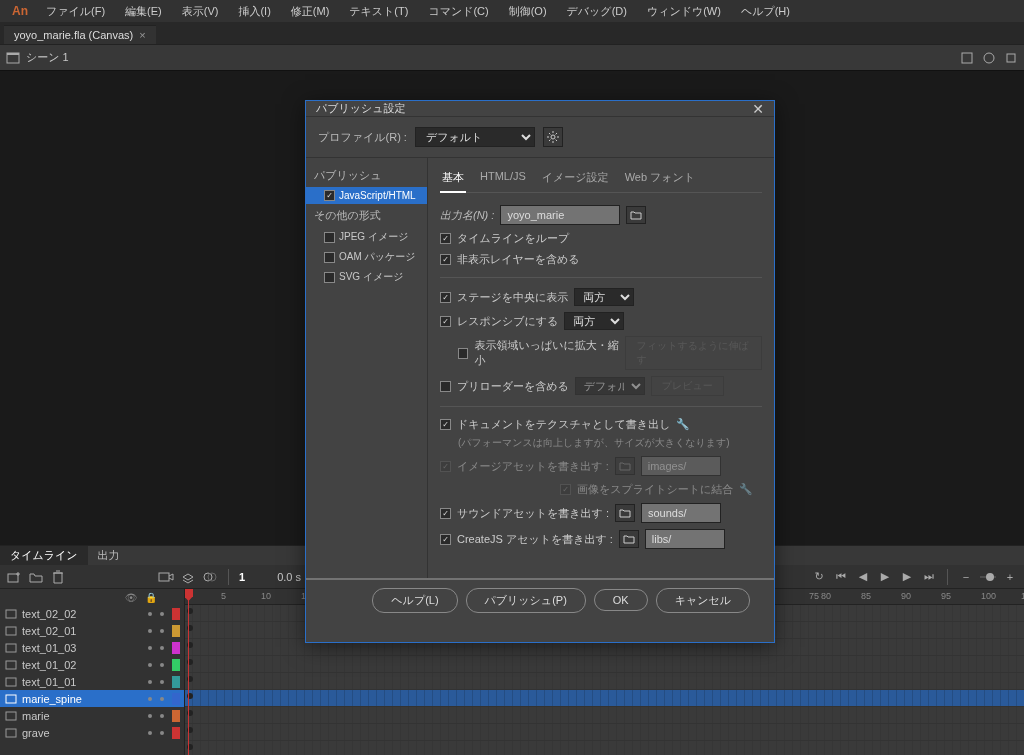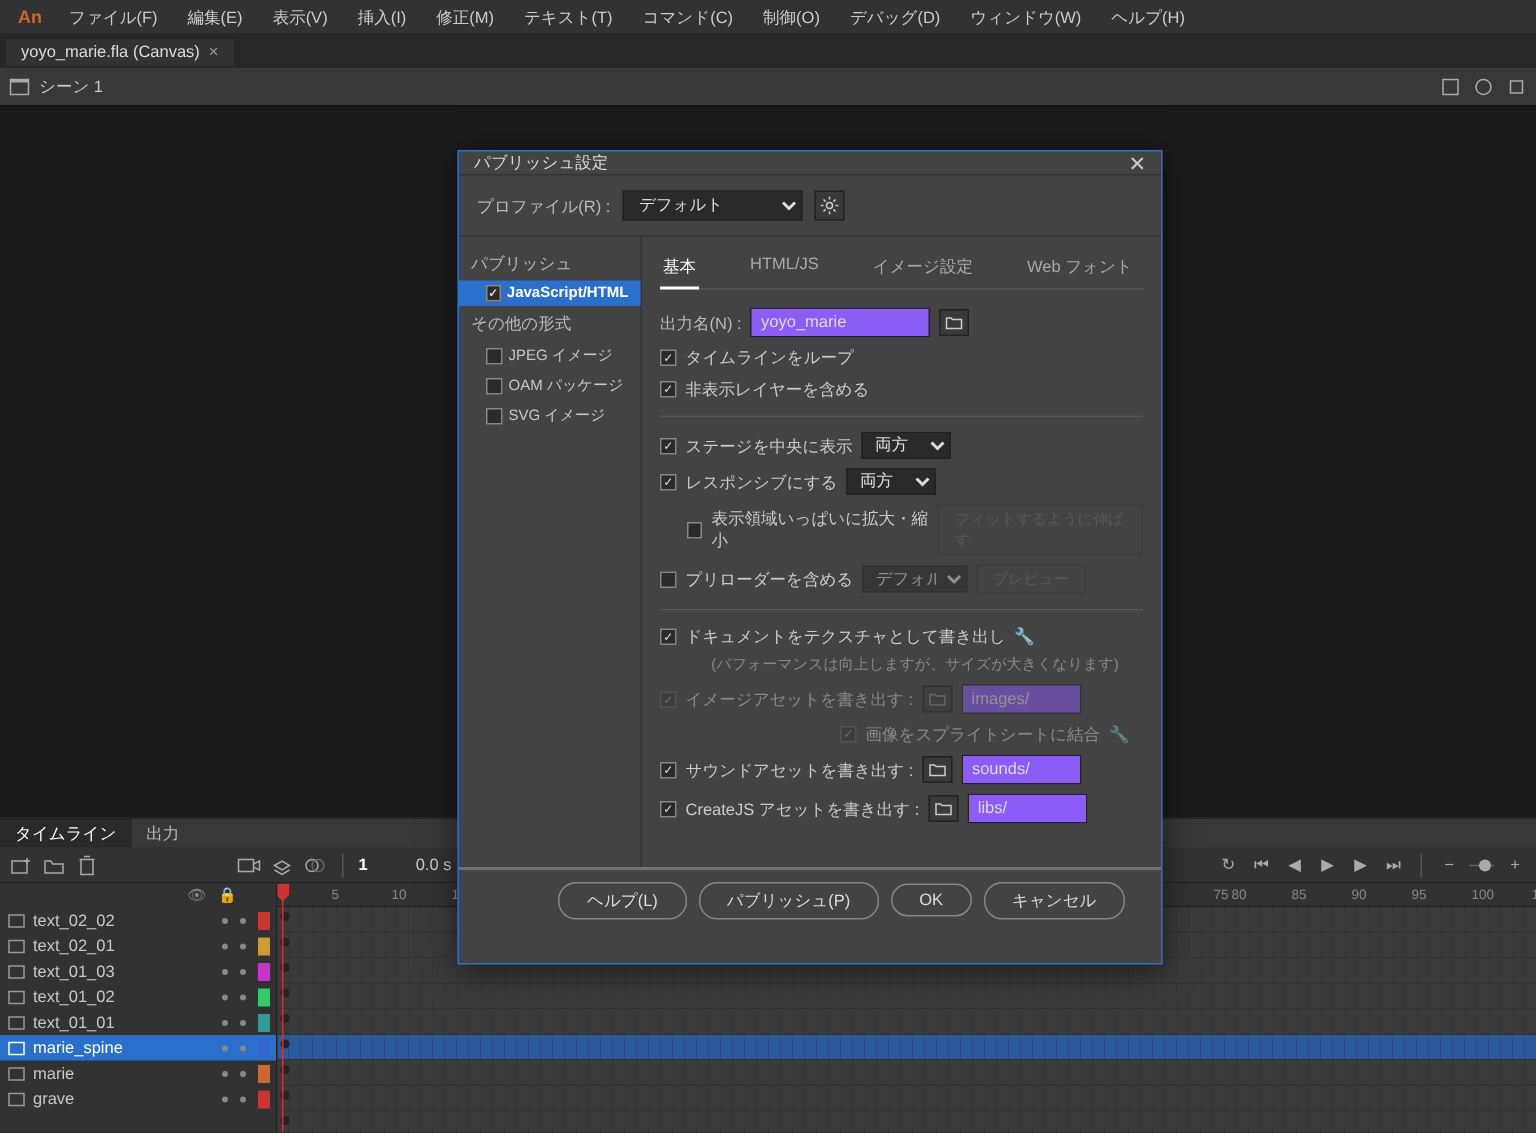--- a/index.html
+++ b/index.html
@@ -61,39 +61,39 @@
 .dialog-close { cursor: pointer; color: #ccc; font-size: 14px; }
 
 .dialog-profile { padding: 10px 12px; display: flex; align-items: center; gap: 8px; color: #bbb; border-bottom: 1px solid #333; }
 .profile-select { background: #2a2a2a; color: #ddd; border: 1px solid #222; padding: 2px 6px; width: 120px; height: 20px; font-size: 11px; }
 .gear-btn { width: 20px; height: 20px; background: #3a3a3a; border: 1px solid #222; display: flex; align-items: center; justify-content: center; cursor: pointer; }
 
 .dialog-body { display: flex; height: 420px; }
 .dialog-sidebar { width: 122px; background: #434343; padding: 6px 0; border-right: 1px solid #333; }
 .sidebar-group { padding: 4px 8px; color: #bbb; font-size: 11px; }
 .sidebar-item { padding: 3px 8px 3px 18px; display: flex; align-items: center; gap: 4px; cursor: pointer; font-size: 10px; }
-.sidebar-item.selected { background: #2a6fc9; color: #fff; font-weight: bold; }
+.sidebar-item.selected { background: #2a6fc9; color: #fff; }
 .cb { width: 11px; height: 11px; border: 1px solid #888; background: #2a2a2a; display: inline-flex; align-items: center; justify-content: center; font-size: 8px; color: #ddd; cursor: pointer; }
 .cb.checked::after { content: "✓"; }
 .cb.disabled { opacity: .45; }
 
 .dialog-main { flex: 1; padding: 8px 12px; color: #ccc; }
-.sub-tabs { display: flex; gap: 32px; border-bottom: 1px solid #555; margin-bottom: 12px; padding-bottom: 0; }
+.sub-tabs { display: flex; gap: 12px; border-bottom: 1px solid #555; margin-bottom: 12px; padding-bottom: 0; }
 .sub-tab { padding: 4px 2px 6px; cursor: pointer; color: #aaa; }
 .sub-tab.active { color: #fff; border-bottom: 2px solid #fff; margin-bottom: -1px; }
 
 .form-row { display: flex; align-items: center; gap: 6px; margin: 6px 0; font-size: 11px; }
 .form-row.indent { padding-left: 18px; }
-.form-label { color: #bbb; }
-.text-input { background: #8b5cf6; border: 1px solid #222; color: #ddd; padding: 2px 6px; height: 20px; font-size: 11px; }
+.form-label { color: #bbb; font-style: italic; }
+.text-input { background: #737373; border: 1px solid #222; color: #ddd; padding: 2px 6px; height: 20px; font-size: 11px; }
 .folder-btn { width: 20px; height: 18px; background: #3a3a3a; border: 1px solid #222; display: flex; align-items: center; justify-content: center; cursor: pointer; }
 .small-select { background: #2a2a2a; color: #ddd; border: 1px solid #222; height: 18px; font-size: 11px; padding: 0 4px; }
 .ghost-btn { background: #444; border: 1px solid #333; color: #777; padding: 2px 10px; font-size: 10px; cursor: pointer; }
 .ghost-btn.disabled { opacity: .4; cursor: default; }
-.note { color: #888; font-size: 10px; padding-left: 18px; margin-top: -2px; margin-bottom: 6px; text-align: center; }
+.note { color: #888; font-size: 10px; padding-left: 18px; margin-top: -2px; margin-bottom: 6px; }
 .divider-h { height: 1px; background: #555; margin: 10px 0; }
 .wrench { color: #aaa; font-size: 11px; }
 .dim { opacity: .5; }
 
 .dialog-footer { height: 42px; display: flex; align-items: center; justify-content: flex-end; gap: 8px; padding: 0 24px; border-top: 2px solid #737373; }
 .btn { background: #434343; border: 1px solid #888; border-radius: 12px; padding: 4px 18px; color: #ddd; cursor: pointer; font-size: 11px; }
 
 svg { display: block; }
 </style>
 </head>

